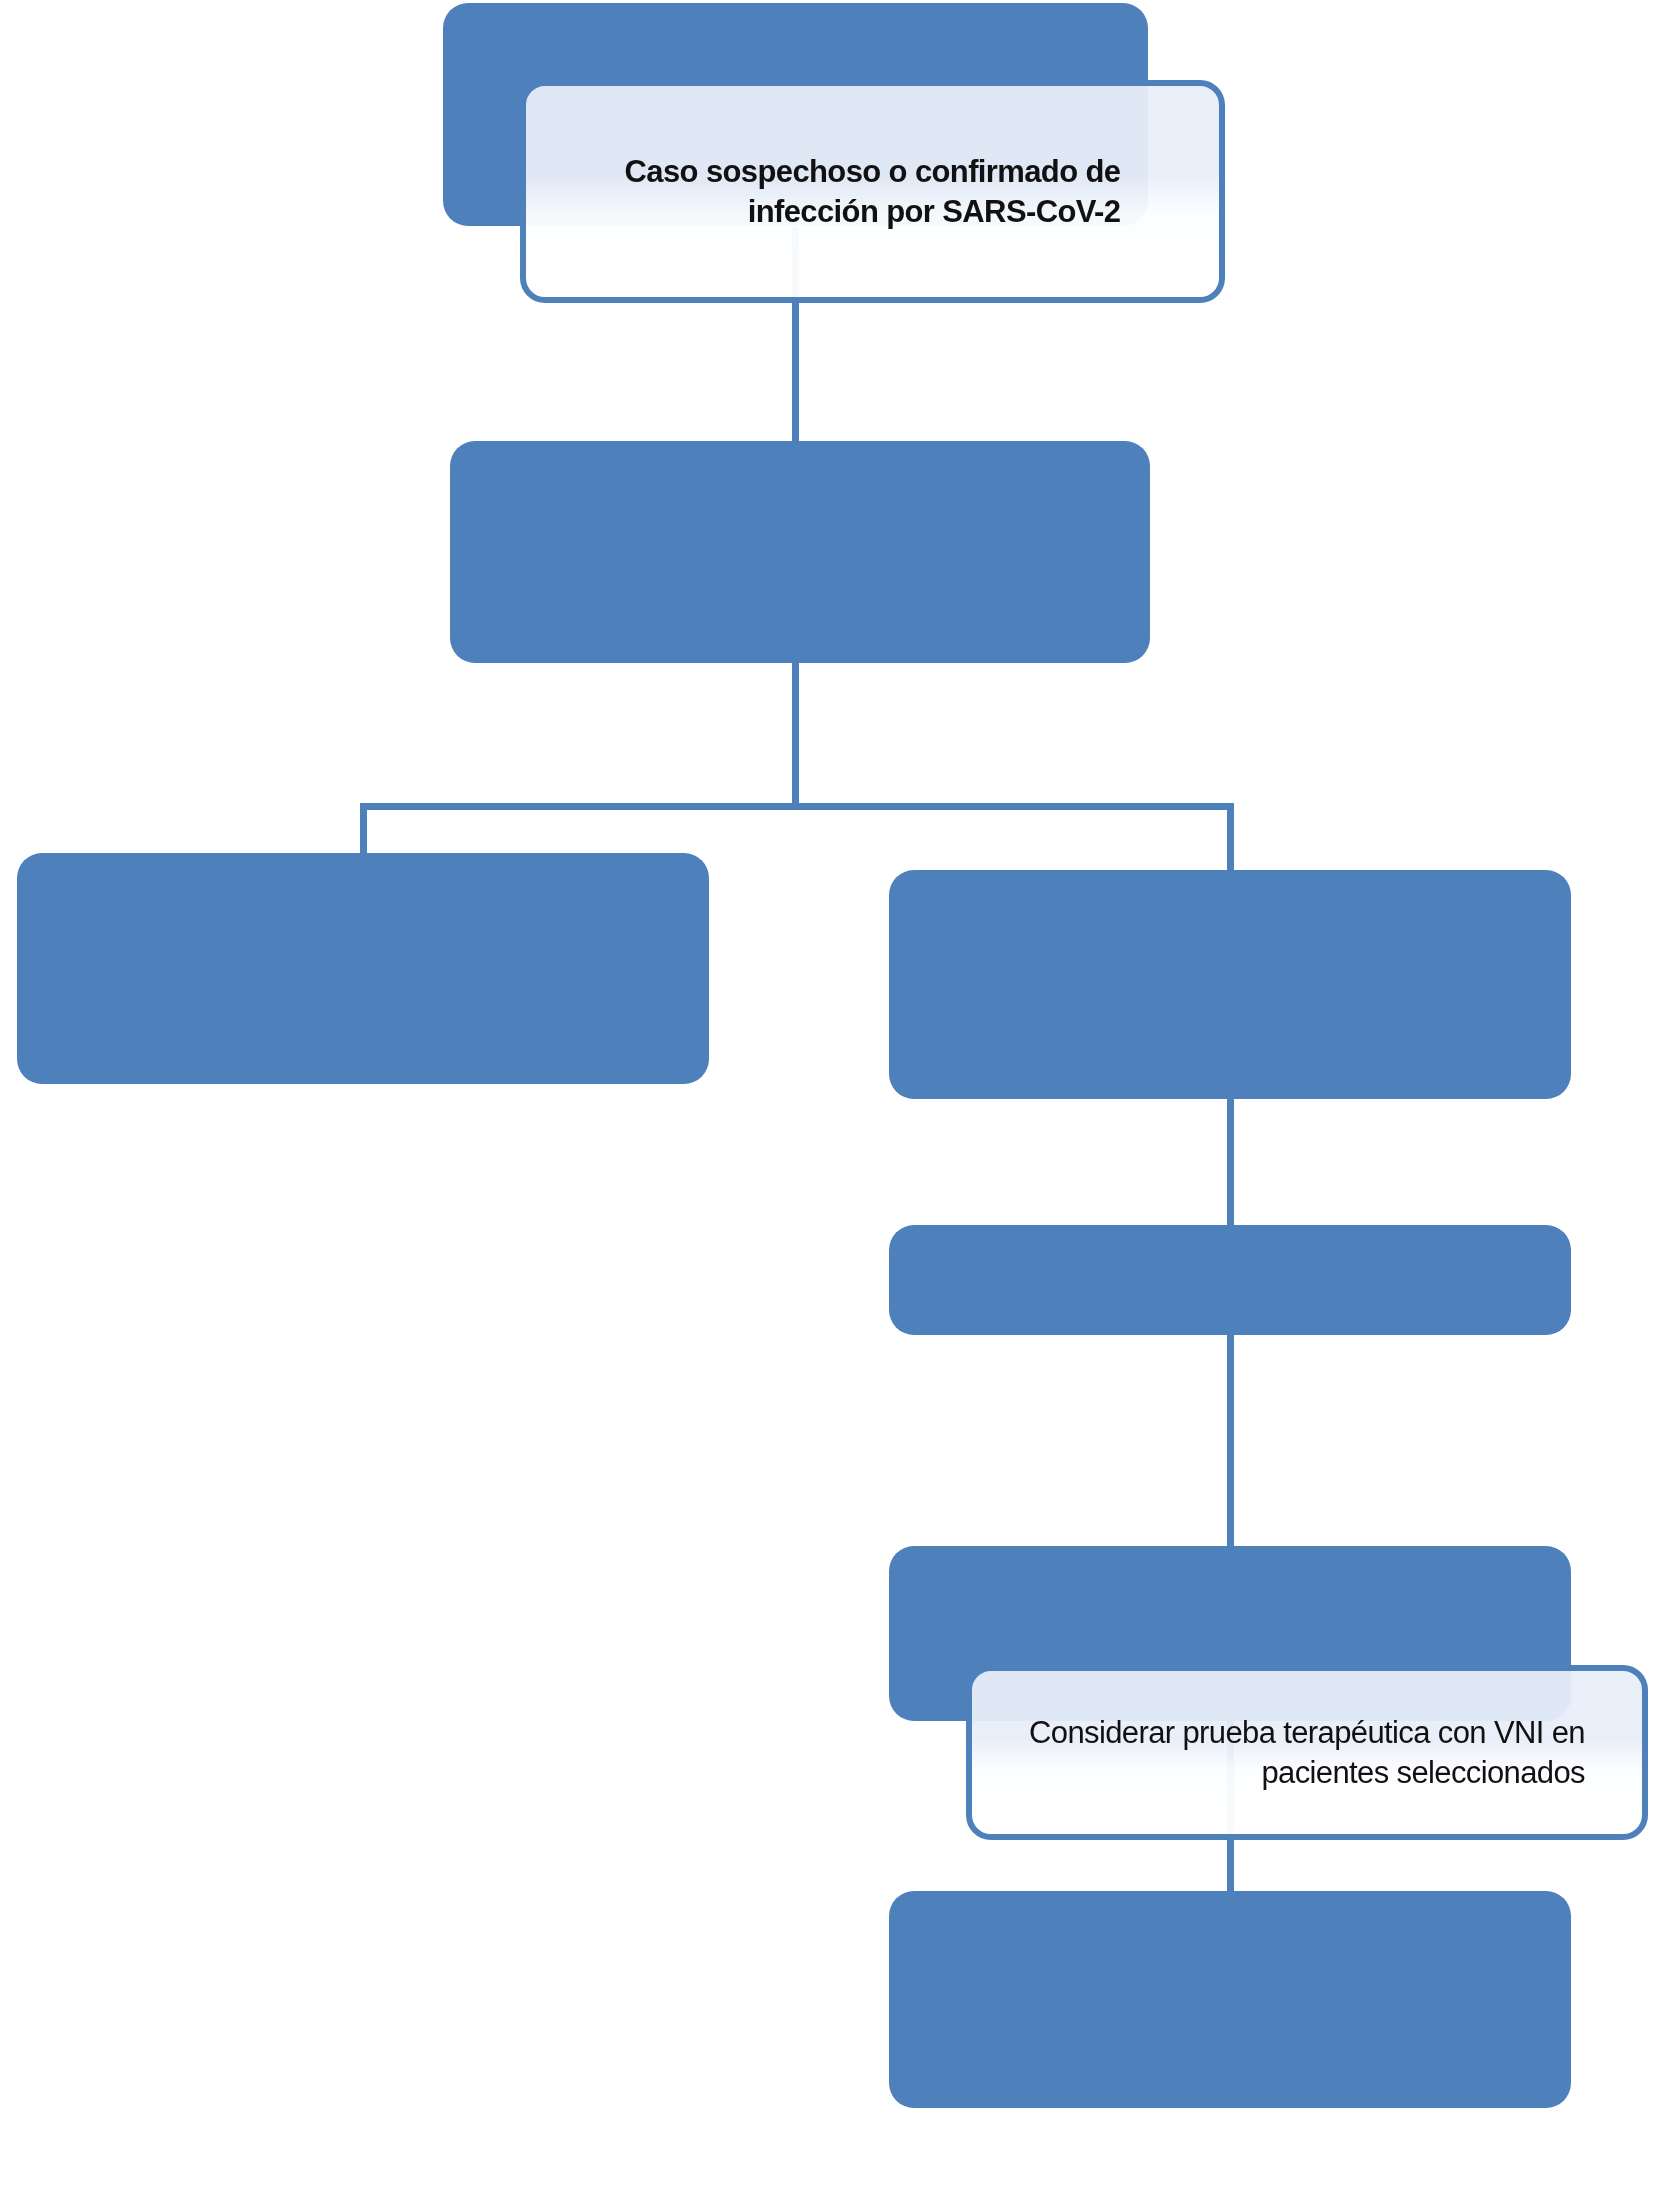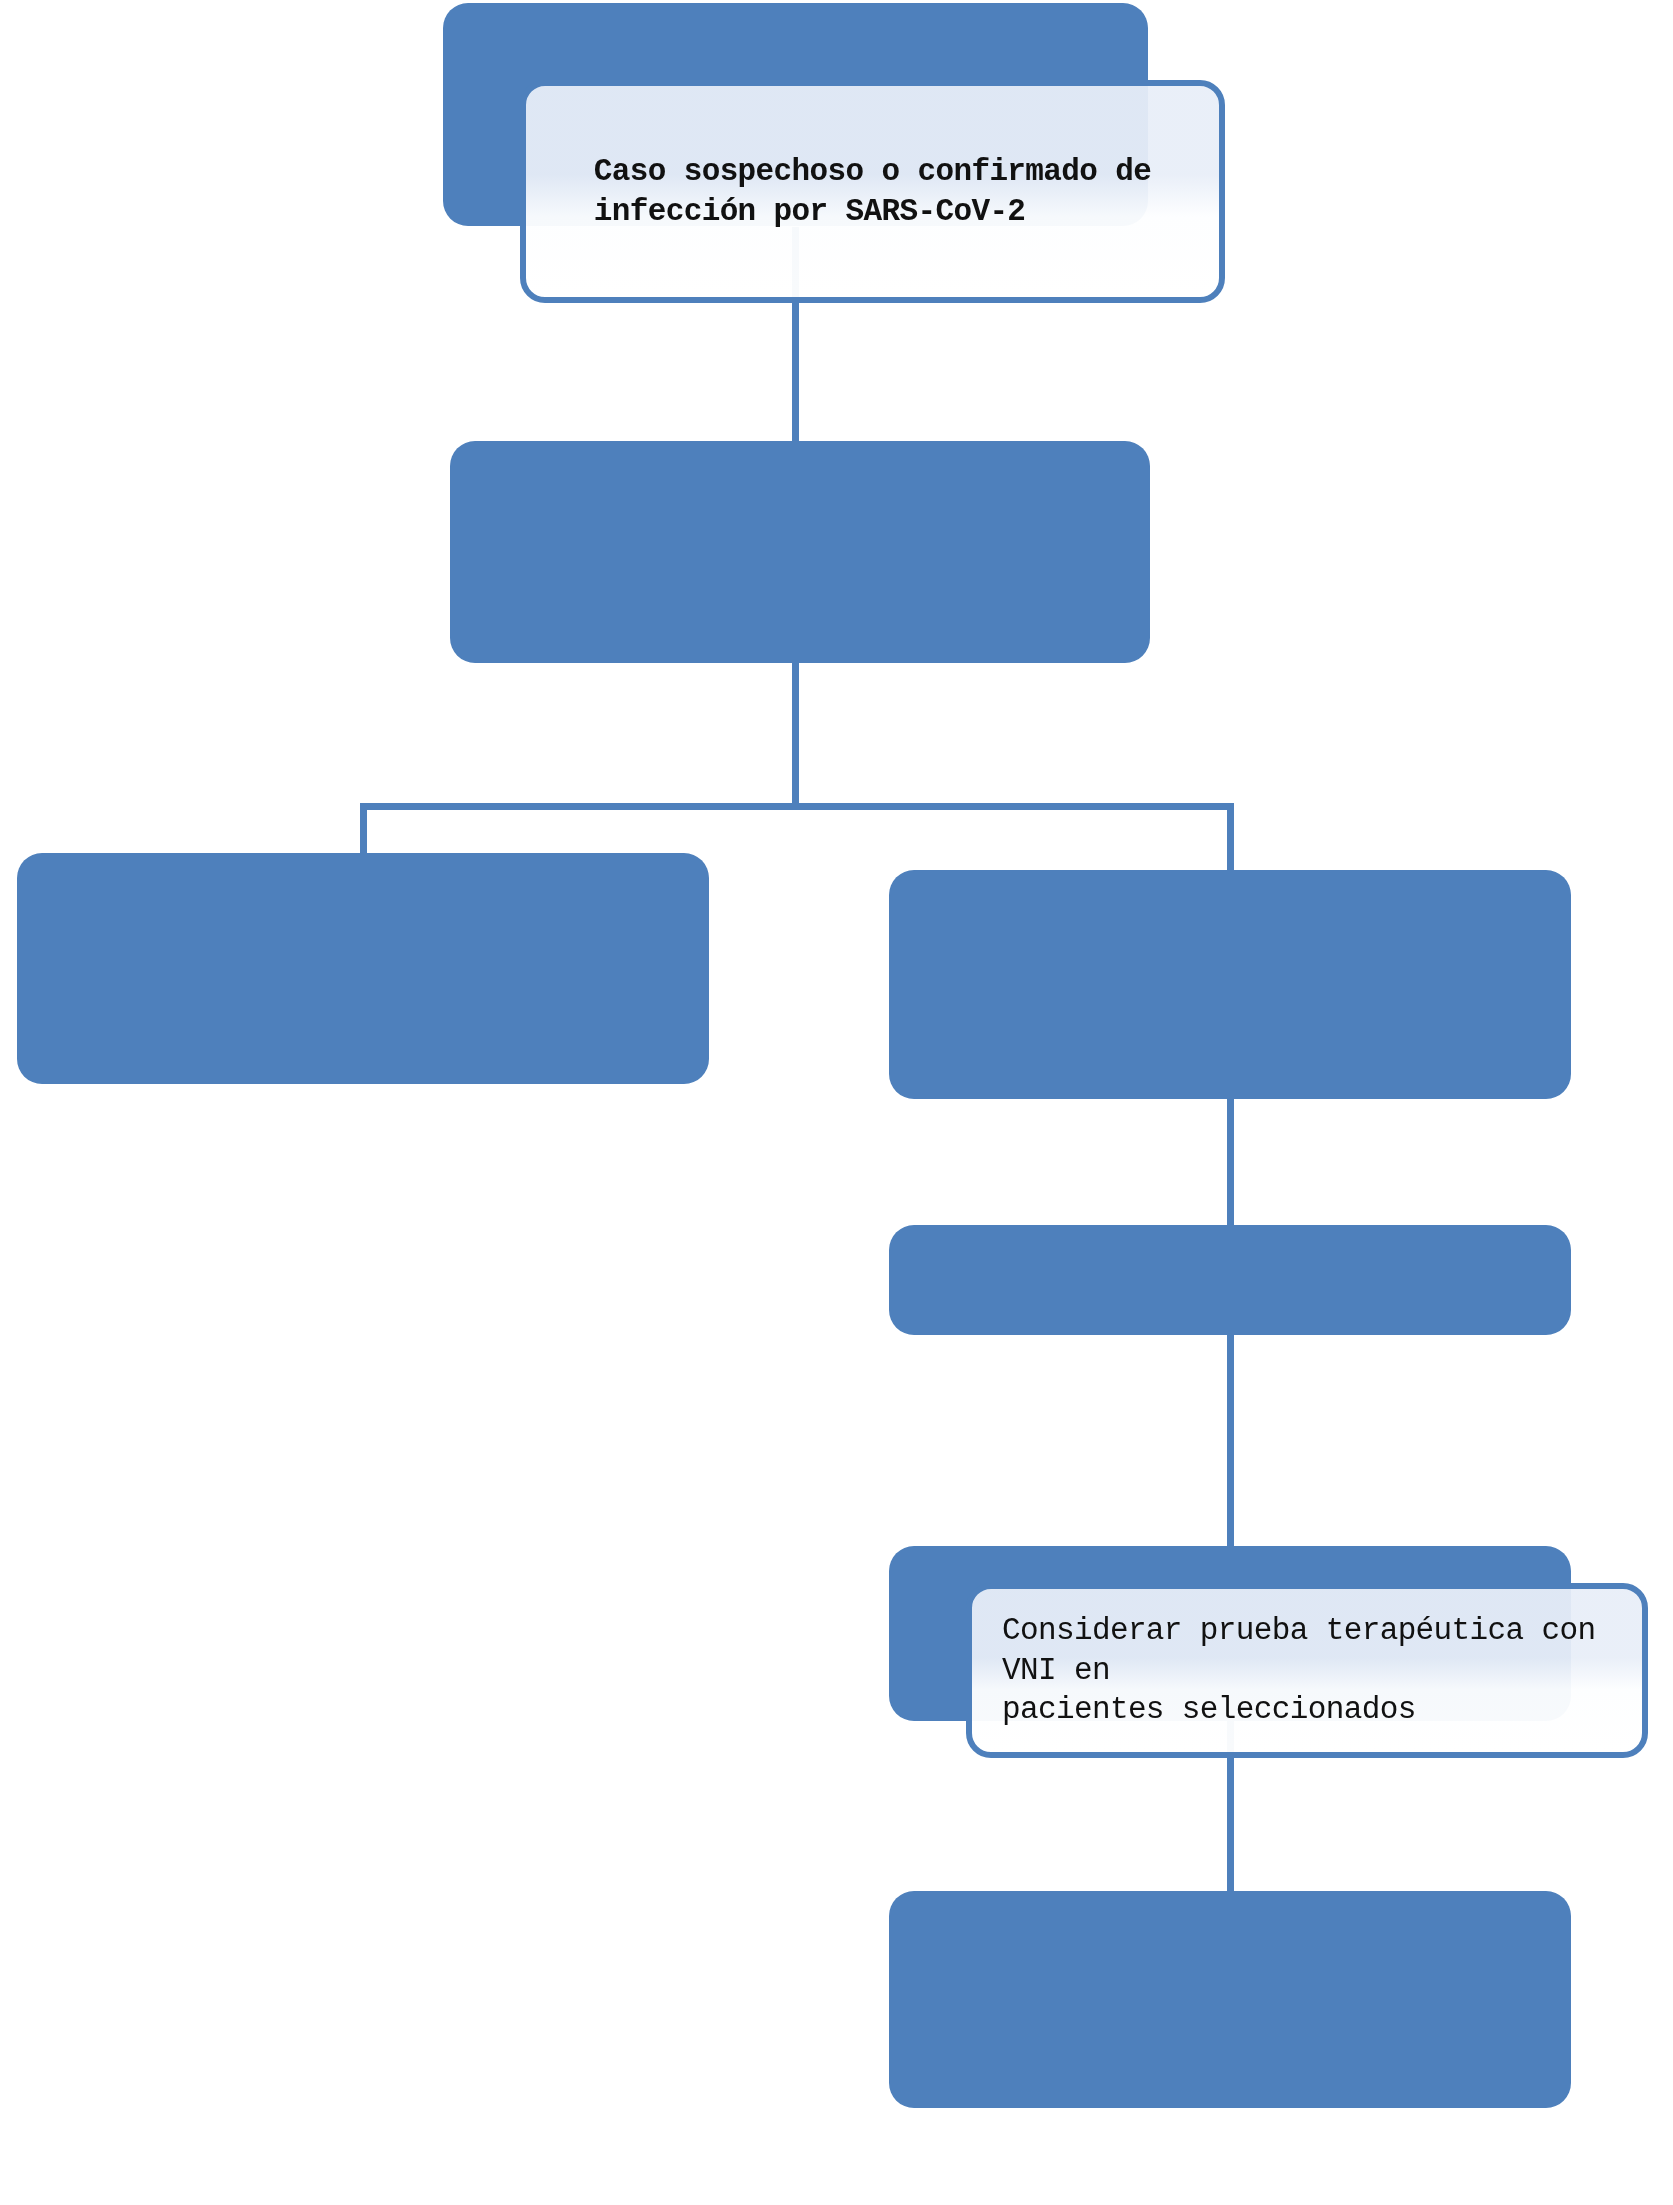--- a/index.html
+++ b/index.html
@@ -34,24 +34,23 @@
     border-radius: 25px;
     
     background: linear-gradient(180deg,
         rgba(232,238,248,0.94) 0%,
         rgba(232,238,248,0.94) 42%,
         rgba(253,254,255,0.96) 62%,
         rgba(255,255,255,0.96) 100%);
     display: flex;
     align-items: center;
     justify-content: center;
-    text-align: left;
+    text-align: right;
     z-index: 3;
     padding: 0 30px;
-    font-family: Liberation Mono, monospace;
   }
   .box-text {
     white-space: pre-line;
     font-size: 31px;
     line-height: 1.27;
     letter-spacing: -0.02em;
     color: var(--text-color);
   }
   .box.bold .box-text { font-weight: bold; }
 </style>
@@ -73,21 +72,21 @@
 
   <div class="shadow" style="left:450px; top:441px; width:700px; height:222px;"></div>
 
   <div class="shadow" style="left:17.3px; top:853px; width:692px; height:231px;"></div>
 
   <div class="shadow" style="left:889px; top:870px; width:682px; height:229px;"></div>
 
   <div class="shadow" style="left:889px; top:1225px; width:682px; height:110px;"></div>
 
   <div class="shadow" style="left:889px; top:1546px; width:682px; height:175px;"></div>
-  <div class="box" style="left:966px; top:1583px; width:682px; height:175px;">
+  <div class="box" style="left:966px; top:1665px; width:682px; height:175px;">
     <span class="box-text">Considerar prueba terapéutica con VNI en
 pacientes seleccionados</span>
   </div>
 
   <div class="shadow" style="left:889px; top:1891px; width:682px; height:217px;"></div>
 
 </div>
 
 
 </body></html>

